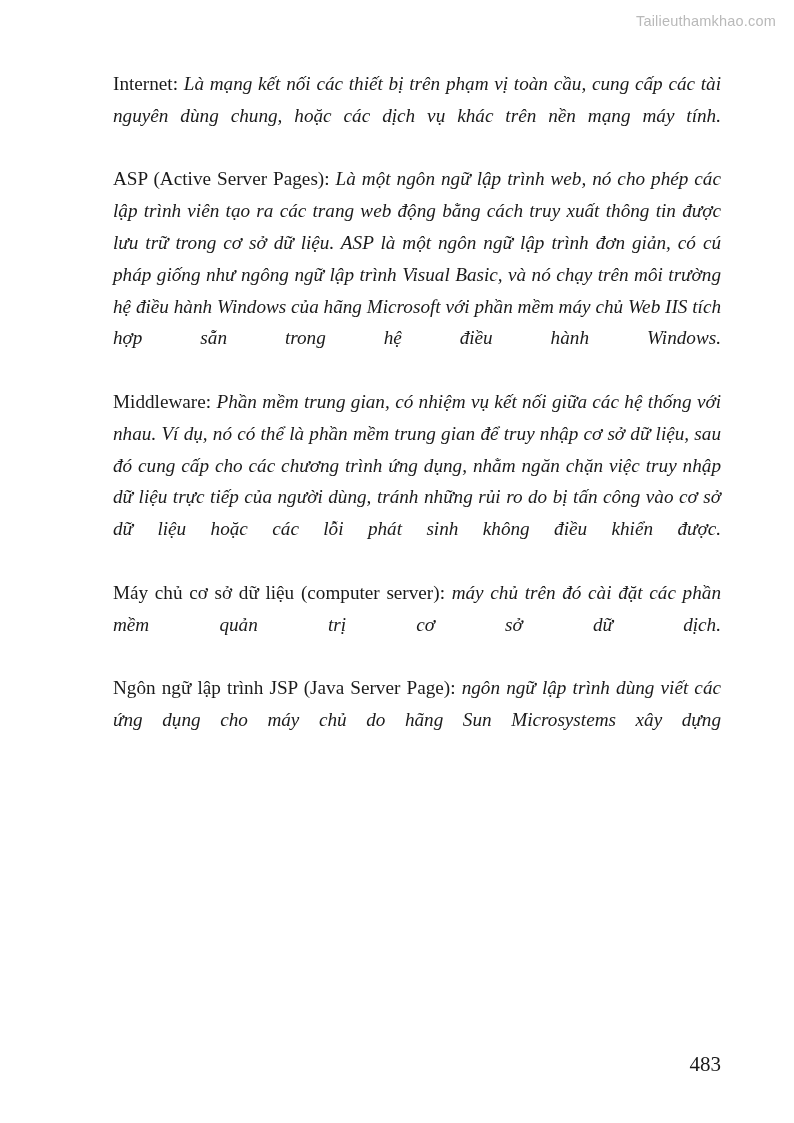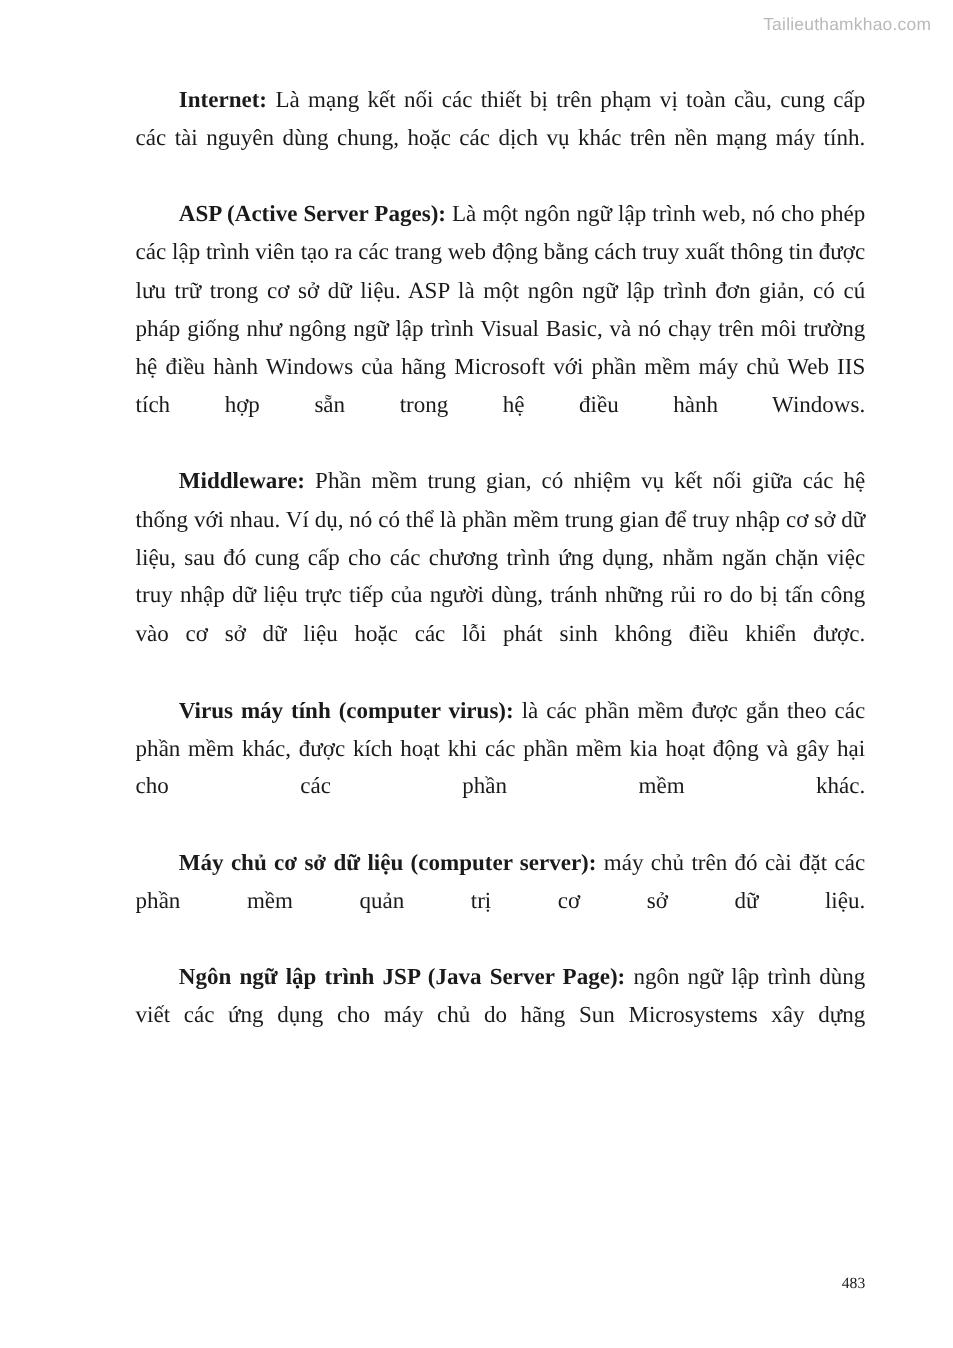--- a/index.html
+++ b/index.html
@@ -55,33 +55,33 @@
   }
 
   
   .para:after {
     content: "";
     display: inline-block;
     width: 100%;
   }
 
   .term {
-    font-weight: bold;
-    margin-left: 36px;
+    font-weight: normal;
   }
 
   .body-text {
     font-weight: normal;
+    font-style: italic;
   }
 
   .page-number {
     position: absolute;
     right: 73px;
     bottom: 48px;
-    font-size: 13px;
+    font-size: 21px;
     line-height: 1;
     color: #1a1a1a;
   }
 </style>
 </head>
 <body>
 
 <div class="page">
 
   <div class="watermark">Tailieuthamkhao.com</div>
@@ -90,24 +90,21 @@
     <p class="para">
       <span class="term">Internet:</span><span class="body-text"> Là mạng kết nối các thiết bị trên phạm vị toàn cầu, cung cấp các tài nguyên dùng chung, hoặc các dịch vụ khác trên nền mạng máy tính.</span>
     </p>
     <p class="para">
       <span class="term">ASP (Active Server Pages):</span><span class="body-text"> Là một ngôn ngữ lập trình web, nó cho phép các lập trình viên tạo ra các trang web động bằng cách truy xuất thông tin được lưu trữ trong cơ sở dữ liệu. ASP là một ngôn ngữ lập trình đơn giản, có cú pháp giống như ngông ngữ lập trình Visual Basic, và nó chạy trên môi trường hệ điều hành Windows của hãng Microsoft với phần mềm máy chủ Web IIS tích hợp sẵn trong hệ điều hành Windows.</span>
     </p>
     <p class="para">
       <span class="term">Middleware:</span><span class="body-text"> Phần mềm trung gian, có nhiệm vụ kết nối giữa các hệ thống với nhau. Ví dụ, nó có thể là phần mềm trung gian để truy nhập cơ sở dữ liệu, sau đó cung cấp cho các chương trình ứng dụng, nhằm ngăn chặn việc truy nhập dữ liệu trực tiếp của người dùng, tránh những rủi ro do bị tấn công vào cơ sở dữ liệu hoặc các lỗi phát sinh không điều khiển được.</span>
     </p>
     <p class="para">
-      <span class="term">Virus máy tính (computer virus):</span><span class="body-text"> là các phần mềm được gắn theo các phần mềm khác, được kích hoạt khi các phần mềm kia hoạt động và gây hại cho các phần mềm khác.</span>
-    </p>
-    <p class="para">
-      <span class="term">Máy chủ cơ sở dữ liệu (computer server):</span><span class="body-text"> máy chủ trên đó cài đặt các phần mềm quản trị cơ sở dữ liệu.</span>
+      <span class="term">Máy chủ cơ sở dữ liệu (computer server):</span><span class="body-text"> máy chủ trên đó cài đặt các phần mềm quản trị cơ sở dữ dịch.</span>
     </p>
     <p class="para">
       <span class="term">Ngôn ngữ lập trình JSP (Java Server Page):</span><span class="body-text"> ngôn ngữ lập trình dùng viết các ứng dụng cho máy chủ do hãng Sun Microsystems xây dựng</span>
     </p>
 
   </div>
 
   <div class="page-number">483</div>
 
 </div>

